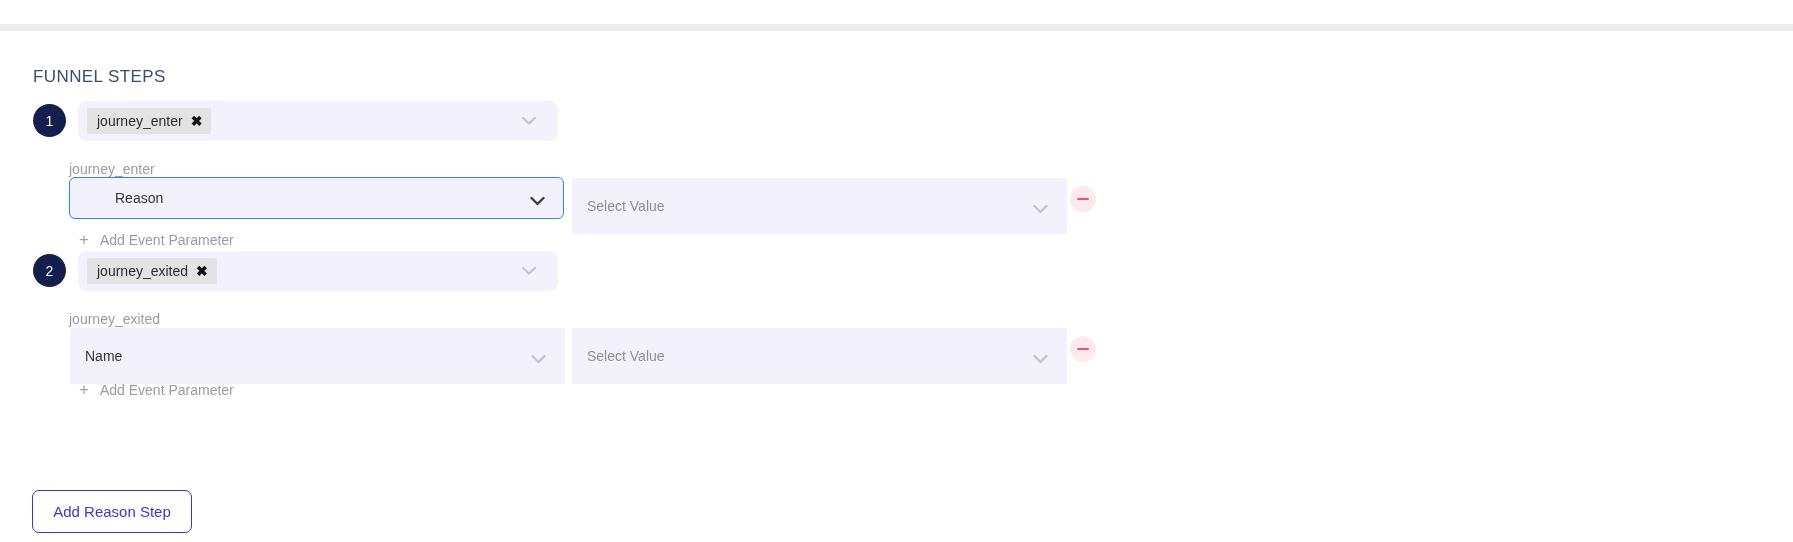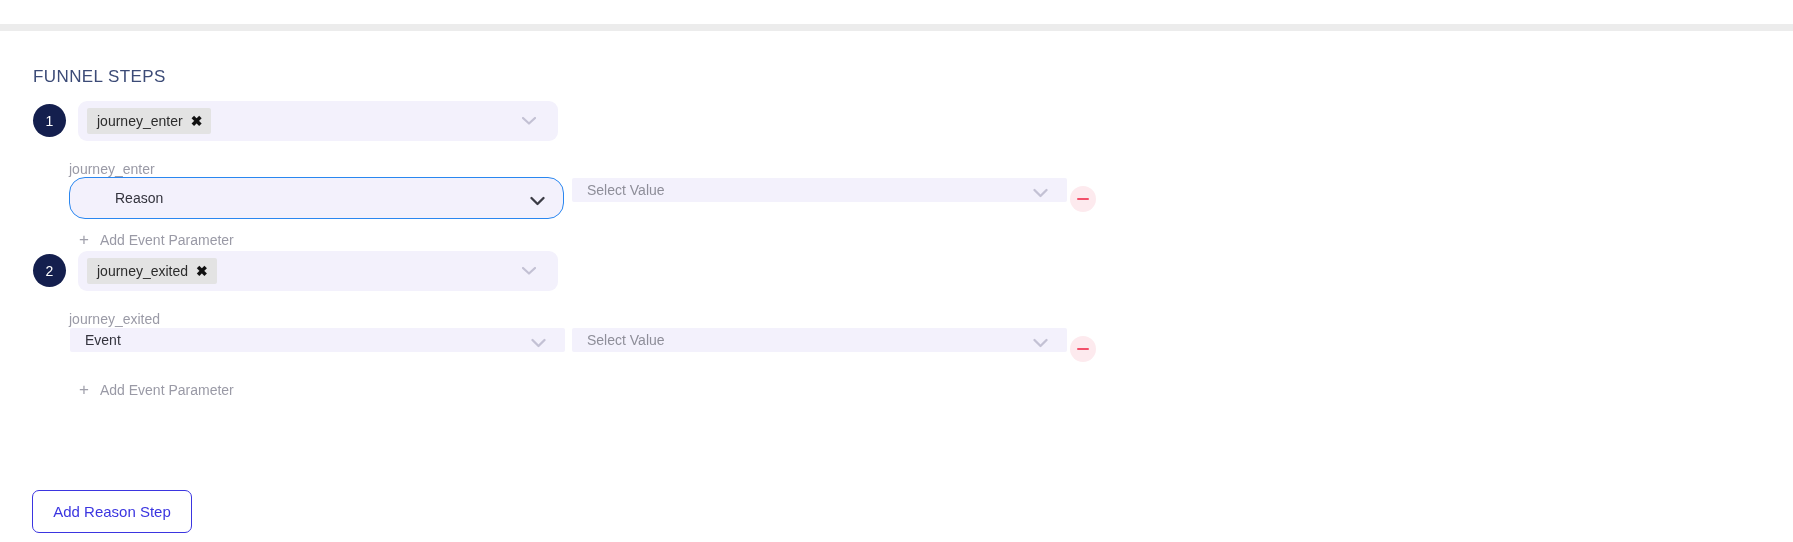--- a/index.html
+++ b/index.html
@@ -89,33 +89,33 @@
 
   
   .param-label {
     position: absolute;
     left: 69px;
     font-size: 14px;
     color: #9a9aa6;
   }
   .sel {
     position: absolute;
-    height: 24px;
+    height: 56px;
     background: #f3f1fc;
     border-radius: 2px;
     display: flex; align-items: center;
     padding-left: 14px;
     font-size: 14px;
     color: #33333d;
     border: 1px solid transparent;
   }
   .sel.focused {
     background: #f3f1fc;
     border: 1.6px solid #2a87f0;
-    border-radius: 16px;
+    border-radius: 6px;
     height: 42px;
     padding-left: 45px;
   }
   .sel .sel-caret {
     position: absolute;
     right: 18px; top: 50%;
     transform: translateY(-50%);
     width: 15px; height: 10px;
   }
   .sel .sel-caret.dark svg path { stroke: #3b3b45; }
@@ -235,21 +235,21 @@
           <svg class="caret-svg" width="14" height="9" viewBox="0 0 14 9">
             <path d="M1 1.5 L7 7 L13 1.5" fill="none" stroke="#c3c1d4" stroke-width="2.2" stroke-linecap="round" stroke-linejoin="round"></path>
           </svg>
         </span>
       </div>
     </div>
 
     <div class="param-label" style="top:280px;">journey_exited</div>
 
     <div class="sel" style="left:70px; top:297px; width:495px;">
-      <span>Event</span>
+      <span>Name</span>
       <span class="sel-caret">
         <svg width="15" height="10" viewBox="0 0 15 10">
           <path d="M1.5 2 L7.5 8 L13.5 2" fill="none" stroke="#c3c1d4" stroke-width="2.3" stroke-linecap="round" stroke-linejoin="round"></path>
         </svg>
       </span>
     </div>
 
     <div class="sel" style="left:572px; top:297px; width:495px;">
       <span class="placeholder">Select Value</span>
       <span class="sel-caret">

